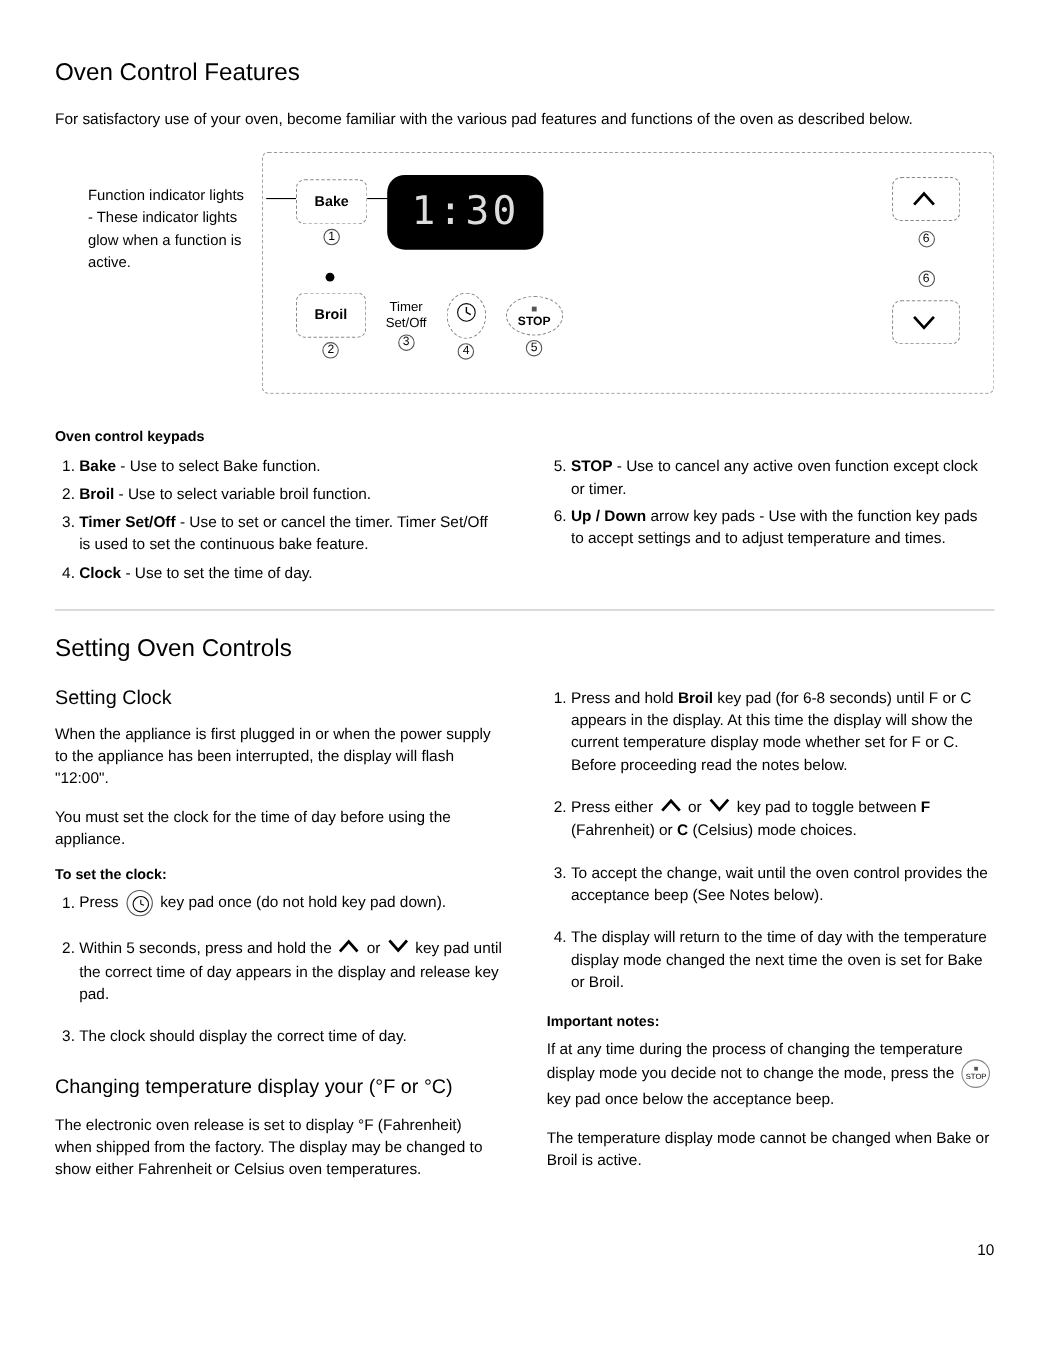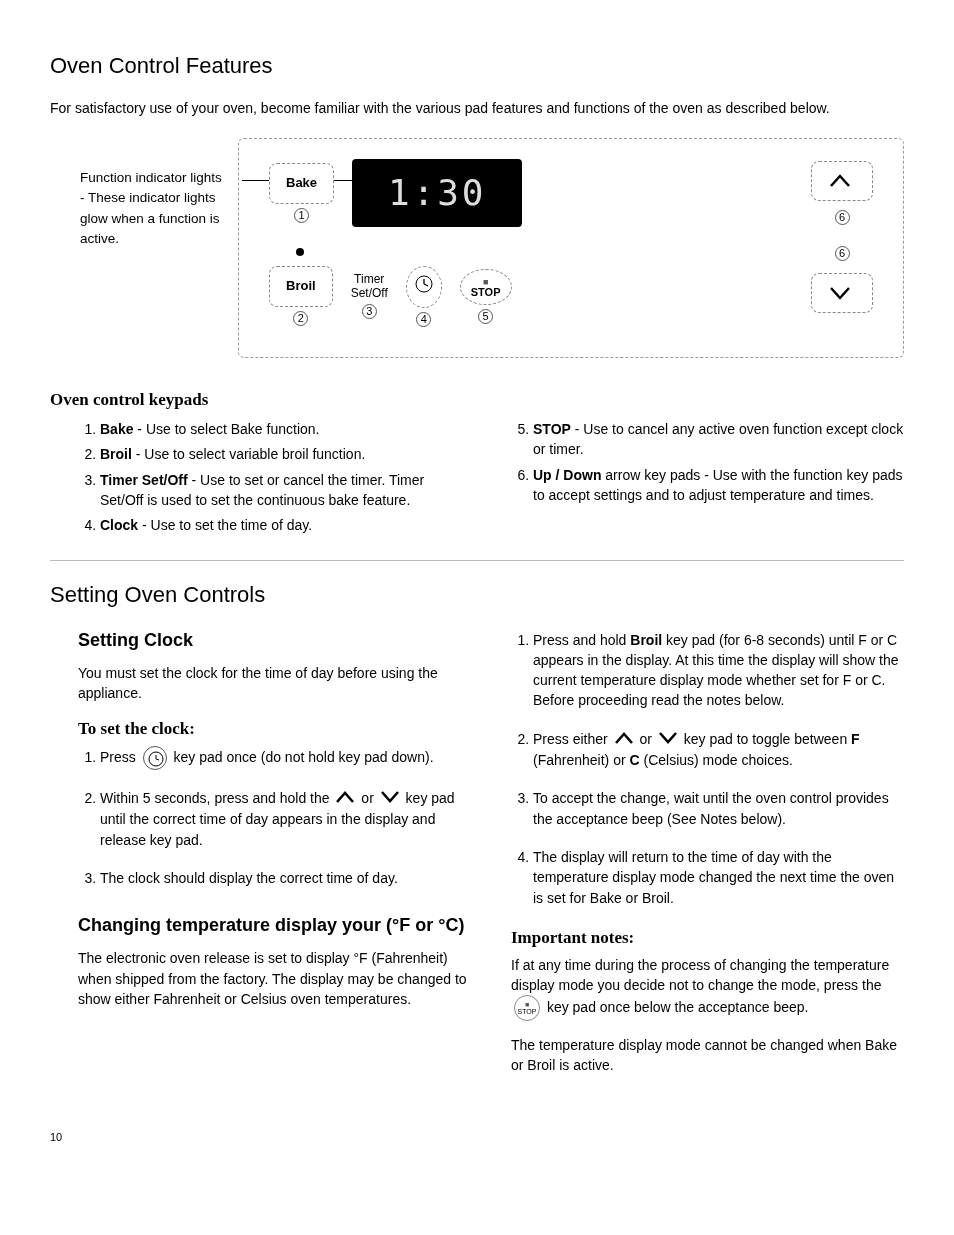--- a/index.html
+++ b/index.html
@@ -13,28 +13,27 @@
     padding: 50px 50px 40px 50px;
     width: 954px;
   }
   h1 {
     font-size: 22px;
     font-weight: normal;
     margin: 0 0 16px 0;
   }
   h2 {
     font-size: 18px;
-    font-weight: bold;
+    font-weight: normal;
     margin: 0 0 10px 0;
   }
   h3 {
-    font-size: 17px;
+    font-size: 13px;
     font-weight: bold;
     margin: 0 0 4px 0;
-    font-family: Liberation Serif, serif;
   }
   .intro { margin-bottom: 20px; }
   .diagram-area {
     display: flex;
     gap: 8px;
     margin-bottom: 30px;
   }
   .callout {
     width: 180px;
     font-size: 13.5px;
@@ -74,22 +73,22 @@
     border-radius: 50%;
     width: 15px; height: 15px;
     line-height: 13px;
     margin-left: auto; margin-right: auto;
   }
   .display {
     background: #000;
     color: #ddd;
     font-family: monospace;
     font-size: 36px;
-    padding: 8px 36px;
-    border-radius: 4px;
+    padding: 8px 22px;
+    border-radius: 16px;
     letter-spacing: 0.08em;
   }
   .arrow-btn svg { display: block; }
   .dot {
     width: 8px; height: 8px; background: #000; border-radius: 50%;
     display: inline-block;
   }
   .leader {
     position: absolute;
     border-top: 1px solid #000;
@@ -100,34 +99,33 @@
   .leader::after {
     content: "";
     display: block;
     position: absolute;
     right: -6px; top: -4px;
     width: 7px; height: 7px; background: #000; border-radius: 50%;
   }
   .two-col {
     display: flex;
     gap: 40px;
-    margin-left: 28px;
   }
   .col { flex: 1; }
   ol { padding-left: 22px; margin: 3px 0 10px 0; }
   ol li { margin-bottom: 5px; }
   .spaced li { margin-bottom: 18px; }
   hr {
     border: none;
     border-top: 1px solid #bbb;
     margin: 14px 0 18px 0;
   }
   p { margin: 0 0 14px 0; }
   strong { font-weight: bold; }
-  .page-num { text-align: left; font-size: 11px; margin-top: 40px; }
+  .page-num { text-align: right; font-size: 14px; margin-top: 40px; }
   .inline-icon {
     display: inline-block;
     vertical-align: middle;
     border: 1px solid #555;
     border-radius: 50%;
     width: 24px; height: 24px;
     position: relative;
     margin: 0 3px;
   }
   .inline-icon svg { position: absolute; top: 3px; left: 3px; }
@@ -233,20 +231,21 @@
   </div>
 </div>
 
 <hr>
 
 <h1>Setting Oven Controls</h1>
 
 <div class="two-col">
   <div class="col">
     <h2>Setting Clock</h2>
+    <p>When the appliance is first plugged in or when the power supply to the appliance has been interrupted, the display will flash "12:00".</p>
     <p>You must set the clock for the time of day before using the appliance.</p>
     <h3>To set the clock:</h3>
     <ol class="spaced">
       <li>
         <span>Press </span>
         <span class="inline-icon">
           <svg width="18" height="18">
               <circle cx="9" cy="9" r="7" stroke="#000" fill="none"></circle>
               <path d="M9 9 L9 5 M9 9 L12 10" stroke="#000"></path>
             </svg>

